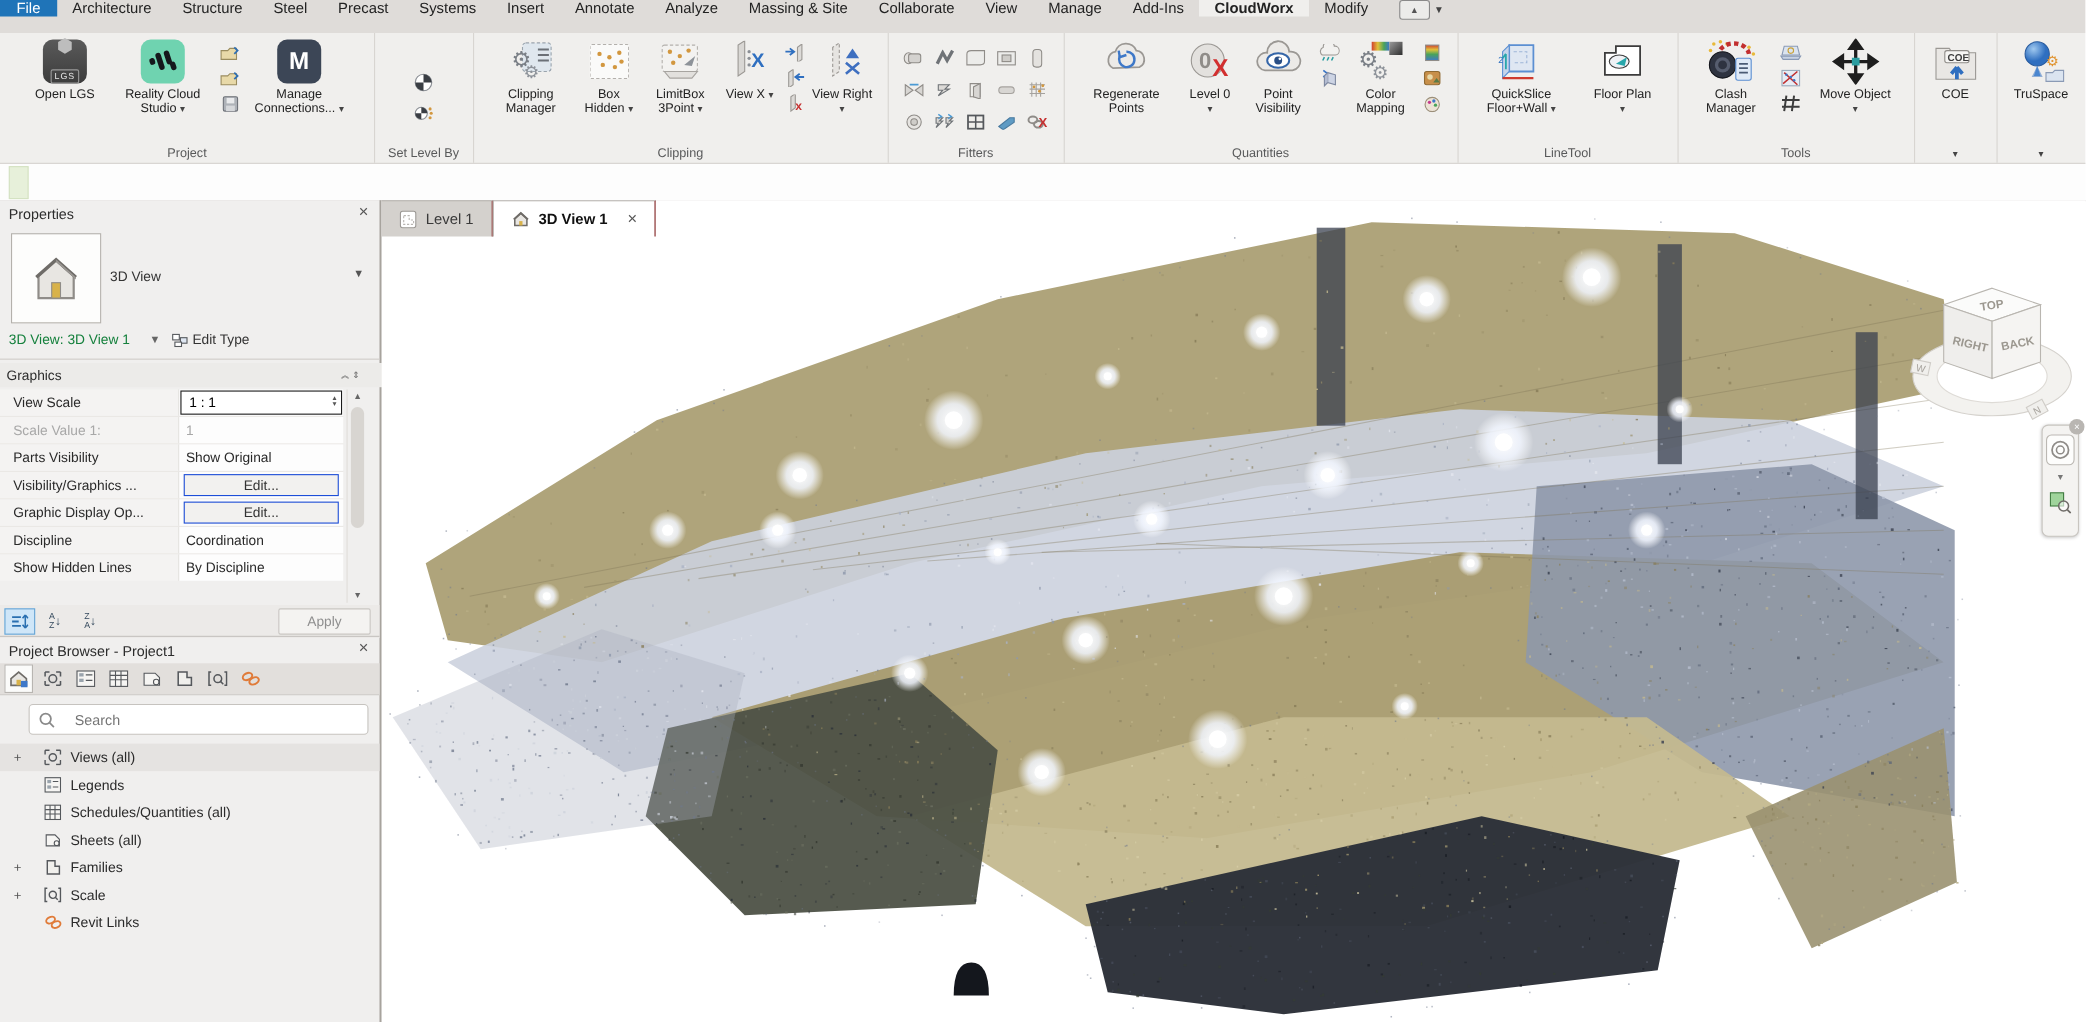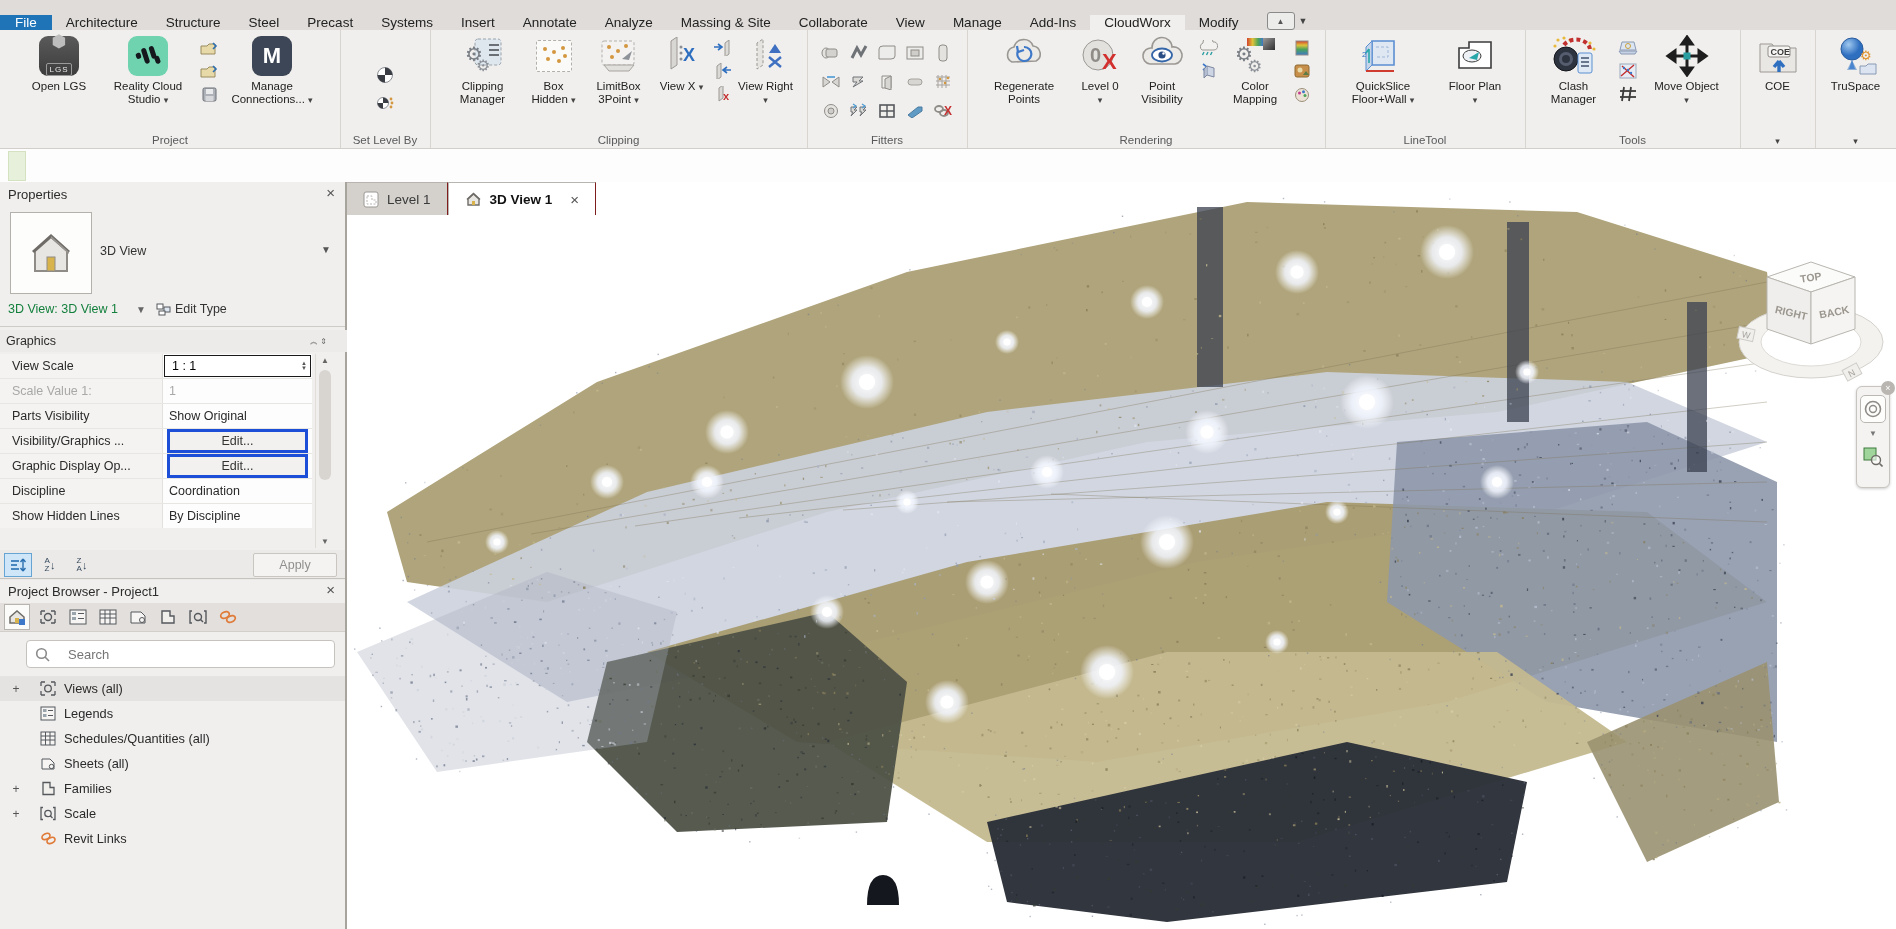--- a/index.html
+++ b/index.html
@@ -1,24 +1,24 @@
 <!DOCTYPE html>
 <html><head>
 <meta charset="utf-8">
 <style>
   html,body{margin:0;padding:0;background:#fff}
   body{width:1896px;height:929px;position:relative;overflow:hidden;
        font-family:"Liberation Sans",sans-serif;color:#1e1e1e;
        -webkit-font-smoothing:antialiased}
   
   .menubar{position:absolute;left:0;top:0;width:1896px;height:30px;background:#dfdcd9;
-           display:flex;align-items:flex-end;font-size:13.5px}
+           display:flex;align-items:flex-start;font-size:13.5px}
   .mtab{padding:0 14px;display:flex;align-items:center;cursor:default;white-space:nowrap;color:#222}
   .mtab.file{background:#1f74b8;color:#fff;padding:0 15px}
-  .mtab.active{background:#f0efed;font-weight:normal}
+  .mtab.active{background:#f0efed;font-weight:bold}
   .ribbon-toggle{display:flex;align-items:center;gap:4px;margin-left:14px}
   .ribbon-toggle .box{width:26px;height:16px;border:1px solid #8a8a8a;border-radius:3px;
        background:#ececea;display:flex;align-items:center;justify-content:center;font-size:8px;color:#555}
   .caret{font-size:9px;color:#444;line-height:1}
   
   .ribbon{position:absolute;left:0;top:30px;width:1896px;height:118px;background:#f0efed;border-bottom:1px solid #d2cfcb}
   .grp{position:absolute;top:0;height:118px;border-right:1px solid #d8d5d1}
   .grp .content{position:absolute;left:0;right:0;top:0;height:94px;display:flex;align-items:flex-start;justify-content:center;gap:4px;padding-top:4px}
   .grp .glabel{position:absolute;left:0;right:0;bottom:2px;text-align:center;font-size:11.5px;color:#58595a}
   .bl{width:78px;display:flex;flex-direction:column;align-items:center;cursor:default}
@@ -52,21 +52,21 @@
   .sep{position:absolute;left:0;width:345px;border-top:1px solid #cfccc8}
   .sechead{position:absolute;left:0;top:148px;width:345px;height:22px;display:flex;align-items:center;padding-left:6px;color:#2c2c2c;background:#eceBe9}
   .propgrid{position:absolute;left:0;top:172px;width:312px}
   .prow{display:flex;height:24px;border-bottom:1px solid #e8e6e3;align-items:center}
   .prow .pl{width:150px;padding-left:12px;color:#2a2a2a;background:#f4f3f2;height:100%;display:flex;align-items:center;border-right:1px solid #e3e1de;white-space:nowrap;overflow:hidden}
   .prow .pv{flex:1;height:100%;display:flex;align-items:center;padding-left:6px;background:#fdfdfd;color:#2a2a2a;position:relative}
   .prow.dis .pl,.prow.dis .pv{color:#a8a8a8}
   .vcell{position:absolute;inset:1px;border:1.6px solid #1a1a1a;background:#fff;display:flex;align-items:center}
   .vcell input{border:0;outline:0;width:120px;font:12.5px "Liberation Sans",sans-serif;margin-left:5px;background:transparent}
   .spin{margin-left:auto;margin-right:3px;display:flex;flex-direction:column;font-size:6px;color:#555;line-height:5px}
-  .ebtn{margin:2px 4px;flex:1;height:18px;border:3px solid #1d4ed8;background:#f2f1ef;display:flex;align-items:center;justify-content:center;color:#333}
+  .ebtn{margin:2px 4px;flex:1;height:18px;border:1px solid #1d4ed8;background:#f2f1ef;display:flex;align-items:center;justify-content:center;color:#333}
   .pscroll{position:absolute;left:315px;top:172px;width:18px;height:194px;background:#f0efee;border-left:1px solid #e0ddd9}
   .pscroll .a{position:absolute;left:0;width:18px;text-align:center;font-size:8px;color:#666}
   .pscroll .thumb{position:absolute;left:3px;top:16px;width:12px;height:110px;background:#d8d5d1;border-radius:6px}
   .pbottom{position:absolute;left:0;top:368px;width:345px;height:30px;background:#eceae8;display:flex;align-items:center}
   .sortbtn{width:26px;height:22px;margin-left:4px;border:1px solid transparent;display:flex;align-items:center;justify-content:center;font-size:9px;color:#41576b}
   .sortbtn.on{background:#cfe6f8;border-color:#66a4d3}
   .applybtn{margin-left:auto;margin-right:8px;width:82px;height:22px;border:1px solid #c9c6c2;background:#f4f3f1;color:#8f8f8f;display:flex;align-items:center;justify-content:center;border-radius:2px}
   
   .pbsection{position:absolute;left:0;top:396px;width:345px;bottom:0}
   .pbtool{height:28px;background:#e2dfdc;display:flex;align-items:center;gap:6px;padding-left:4px;border-bottom:1px solid #d2cfcb}
@@ -490,21 +490,21 @@
         <div class="sbtn">
           <svg width="16" height="15">
               <circle cx="8" cy="8" r="6.5" fill="#ece3d6" stroke="#9b8f7a"></circle>
               <circle cx="5.5" cy="6" r="1.5" fill="#c53a8e"></circle>
               <circle cx="9.5" cy="4.8" r="1.5" fill="#3e78c8"></circle>
               <circle cx="11" cy="8.6" r="1.5" fill="#4aa35a"></circle>
             </svg>
         </div>
       </div>
     </div>
-    <div class="glabel">Rendering</div>
+    <div class="glabel">Quantities</div>
   </div>
 
   <div class="grp" style="left:1325px;width:200px">
     <div class="content" style="gap:14px">
       <div class="bl" style="width:86px">
         <div class="ic">
           <svg width="46" height="42">
               <path d="M12 6 h22 v24 h-22 z" fill="#dfe7f2" stroke="#5b8fd2" stroke-width="1.6"></path>
               <path d="M12 6 l-6 6 v24 l6 -6 z" fill="#c6d4ea" stroke="#5b8fd2"></path>
               <path d="M6 36 l28 0" stroke="#cf3b2e" stroke-width="2"></path>

